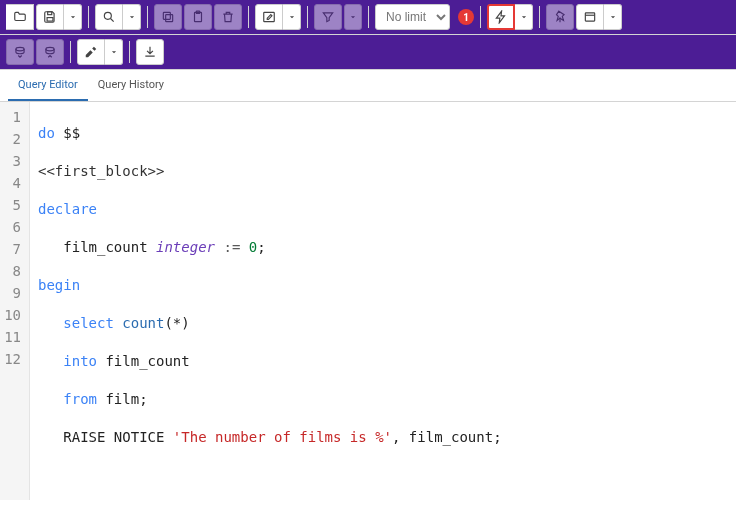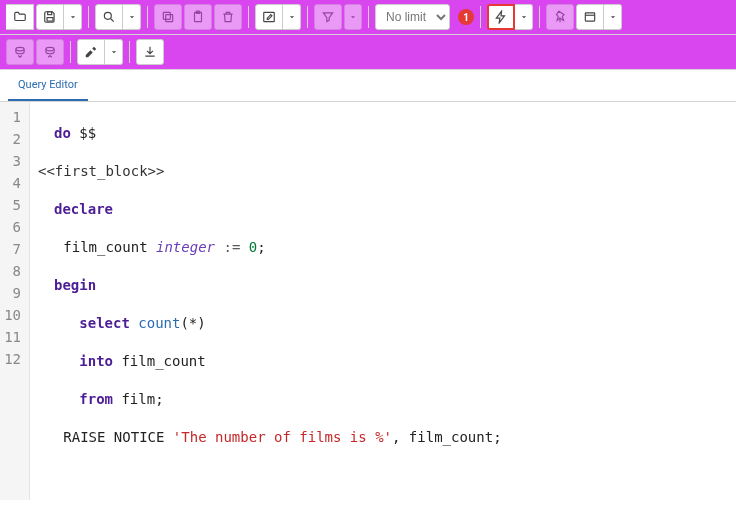--- a/index.html
+++ b/index.html
@@ -1,35 +1,35 @@
 <!DOCTYPE html>
 <html><head>
 <meta charset="utf-8">
 <style>
 * { box-sizing: border-box; margin: 0; padding: 0; }
 body { font-family: -apple-system, BlinkMacSystemFont, "Segoe UI", Roboto, sans-serif; font-size: 13px; background: #fff; width: 736px; }
-.toolbar { display: flex; align-items: center; background: #d946ef; border-bottom: 1px solid #d4d4d4; padding: 4px 6px; gap: 2px; }
+.toolbar { display: flex; align-items: center; background: #4c1d95; border-bottom: 1px solid #d4d4d4; padding: 4px 6px; gap: 2px; }
 .tb-btn { display: inline-flex; align-items: center; justify-content: center; width: 28px; height: 26px; background: #fff; border: 1px solid #ccc; border-radius: 3px; cursor: pointer; color: #444; }
 .tb-btn.disabled { opacity: 0.45; }
 .tb-btn.small { width: 18px; padding: 0; }
 .tb-sep { width: 1px; height: 22px; background: #d4d4d4; margin: 0 4px; }
 .tb-group { display: inline-flex; }
 .tb-group .tb-btn:first-child { border-top-right-radius: 0; border-bottom-right-radius: 0; }
 .tb-group .tb-btn:last-child  { border-top-left-radius: 0; border-bottom-left-radius: 0; border-left: none; }
 .tb-select { height: 26px; border: 1px solid #ccc; border-radius: 3px; background: #fff; color: #777; padding: 0 6px; font-size: 12px; }
 .highlight-box { border: 2px solid #e53935 !important; }
 .callout { display: inline-flex; align-items: center; justify-content: center; width: 16px; height: 16px; border-radius: 50%; background: #e53935; color: #fff; font-size: 10px; font-weight: bold; z-index: 10; }
 .tabs { display: flex; border-bottom: 1px solid #d4d4d4; padding: 0 8px; }
 .tab { padding: 8px 10px; color: #555; cursor: pointer; border-bottom: 2px solid transparent; font-size: 11px; }
 .tab.active { color: #2b6cb0; border-bottom-color: #2b6cb0; }
 .editor { display: flex; font-family: "Consolas", "Menlo", monospace; font-size: 14px; background: #fff; }
 .gutter { background: #f5f5f5; color: #888; text-align: right; padding: 4px 8px 4px 4px; border-right: 1px solid #e4e4e4; user-select: none; min-width: 30px; }
 .gutter div, .code-line { height: 22px; line-height: 22px; }
 .code { padding: 4px 8px; white-space: pre; }
-.k-keyword { color: #4c1d95; font-weight: bold; margin-left: 16px; }
+.k-keyword { color: #3b82f6; font-weight: normal; }
 .k-label   { color: #333; }
 .k-type    { color: #6b3eb8; font-style: italic; }
 .k-op      { color: #5a5a5a; }
 .k-num     { color: #007a33; }
 .k-func    { color: #2b6cb0; margin-top: 32px; }
 .k-comment { color: #c08000; }
 .k-string  { color: #c62828; }
 .k-ident   { color: #222; }
 svg { display: block; }
 </style>
@@ -186,20 +186,21 @@
   <span class="tb-sep"></span>
   <button class="tb-btn">
       <svg width="14" height="14" viewBox="0 0 24 24" fill="none" stroke="currentColor" stroke-width="2">
         <path d="M12 3v11M7 10l5 5 5-5M4 19h16"></path>
       </svg>
     </button>
 </div>
 
 <div class="tabs">
   <div class="tab active">Query Editor</div>
+  <div class="tab">Query History</div>
 </div>
 
 <div class="editor">
   <div class="gutter">
     <div>1</div>
       <div>2</div>
       <div>3</div>
       <div>4</div>
       <div>5</div>
       <div>6</div>

